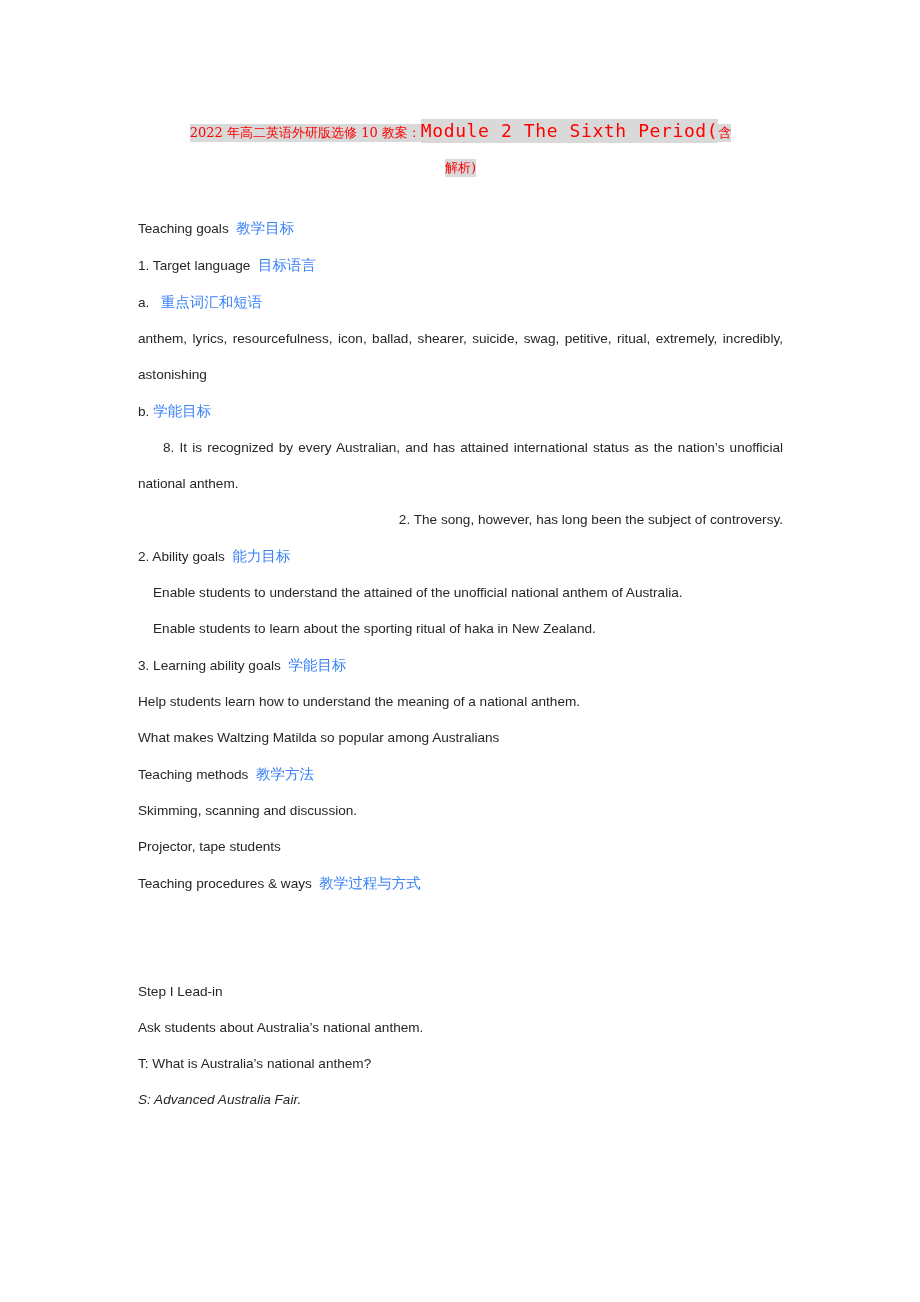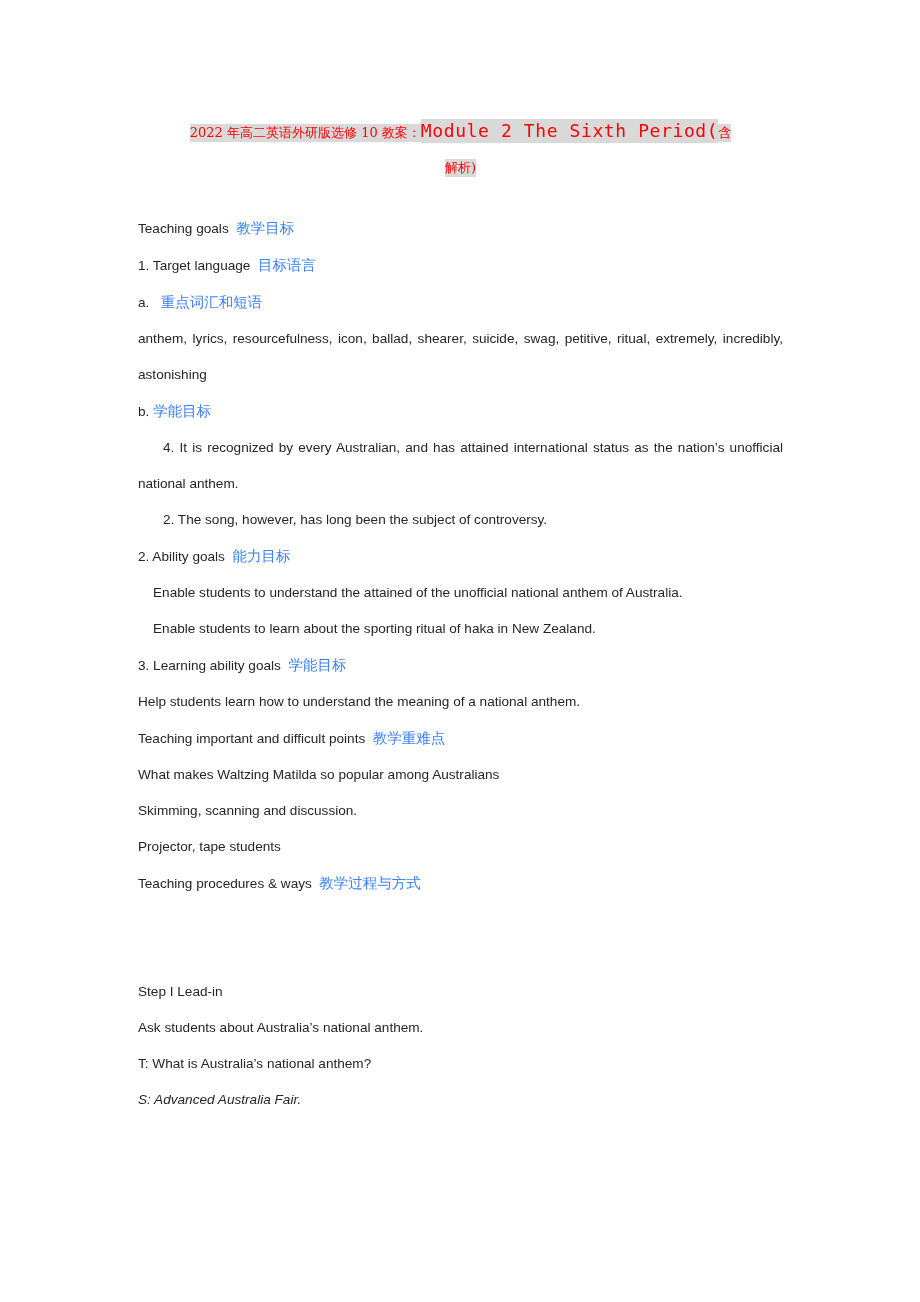--- a/index.html
+++ b/index.html
@@ -66,21 +66,21 @@
     white-space: pre-wrap;
   }
 
   p.just {
     text-align: justify;
     text-justify: inter-word;
     text-align-last: left;
   }
 
   
-  p.ind-sent { padding-left: 25px; }
+  p.ind-sent { padding-left: 25px; text-align: right; }
   p.ind-enable { padding-left: 15px; }
 
   
   p.hang { padding-left: 0; text-indent: 25px; }
 
   p.blank {
     margin: 0;
     font-size: 13.6px;
     line-height: 36px;
     height: 36px;
@@ -113,39 +113,39 @@
       <p class="line"><span>Teaching goals</span><span>&nbsp;&nbsp;</span><span class="cn">教学目标</span></p>
 
       <p class="line"><span>1. Target language</span><span>&nbsp;&nbsp;</span><span class="cn">目标语言</span></p>
 
       <p class="line"><span>a.</span><span>&nbsp;&nbsp;&nbsp;</span><span class="cn">重点词汇和短语</span></p>
 
       <p class="line just">anthem, lyrics, resourcefulness, icon, ballad, shearer, suicide, swag, petitive, ritual, extremely, incredibly, astonishing</p>
 
       <p class="line"><span>b.</span><span>&nbsp;</span><span class="cn">学能目标</span></p>
 
-      <p class="line just hang">4. It is recognized by every Australian, and has attained international status as the nation’s unofficial national anthem.</p>
+      <p class="line just hang">8. It is recognized by every Australian, and has attained international status as the nation’s unofficial national anthem.</p>
 
       <p class="line ind-sent">2. The song, however, has long been the subject of controversy.</p>
 
 
       <p class="line"><span>2. Ability goals</span><span>&nbsp;&nbsp;</span><span class="cn">能力目标</span></p>
 
       <p class="line ind-enable">Enable students to understand the attained of the unofficial national anthem of Australia.</p>
 
       <p class="line ind-enable">Enable students to learn about the sporting ritual of haka in New Zealand.</p>
 
       <p class="line"><span>3. Learning ability goals</span><span>&nbsp;&nbsp;</span><span class="cn">学能目标</span></p>
 
       <p class="line">Help students learn how to understand the meaning of a national anthem.</p>
 
-      <p class="line"><span>Teaching important and difficult points</span><span>&nbsp;&nbsp;</span><span class="cn">教学重难点</span></p>
 
       <p class="line">What makes Waltzing Matilda so popular among Australians</p>
 
+      <p class="line"><span>Teaching methods</span><span>&nbsp;&nbsp;</span><span class="cn">教学方法</span></p>
 
       <p class="line">Skimming, scanning and discussion.</p>
 
 
       <p class="line">Projector, tape students</p>
 
       <p class="line"><span>Teaching procedures &amp; ways</span><span>&nbsp;&nbsp;</span><span class="cn">教学过程与方式</span></p>
 
       <p class="blank">&nbsp;</p>
       <p class="blank">&nbsp;</p>

